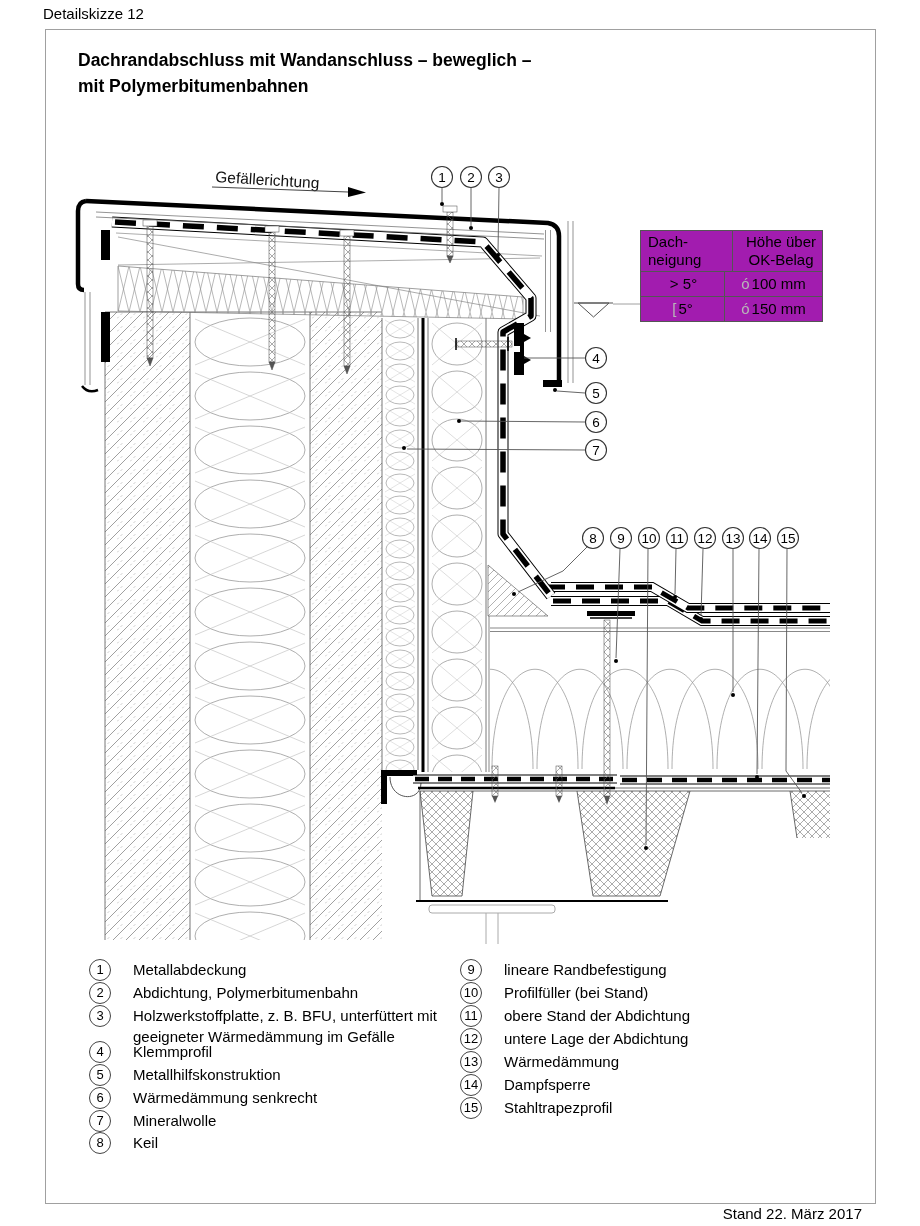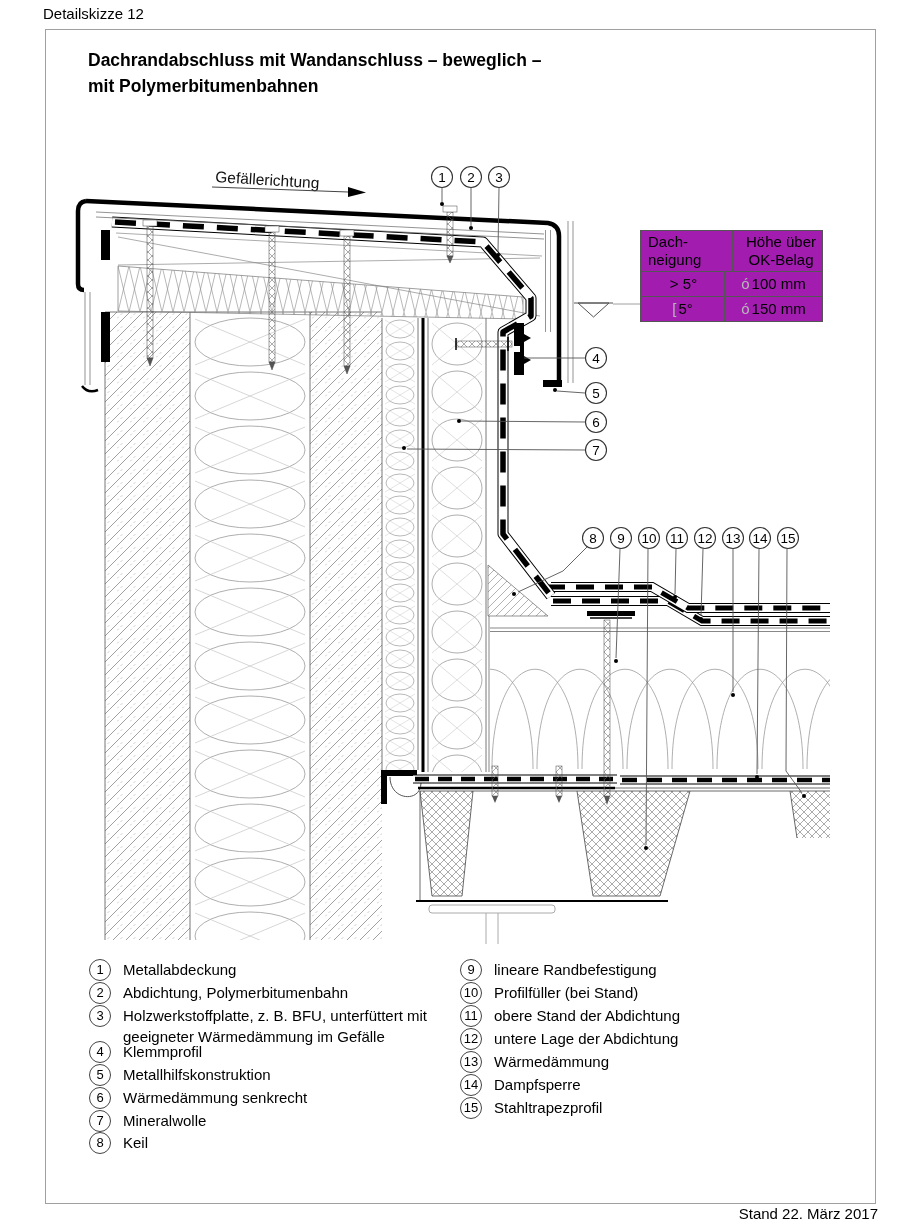--- a/index.html
+++ b/index.html
@@ -3,39 +3,39 @@
 <meta charset="utf-8">
 <style>
   html,body{margin:0;padding:0;}
   body{
     width:920px;height:1226px;background:#fff;position:relative;
     font-family:"Liberation Sans", sans-serif;color:#000;overflow:hidden;
   }
   .header-label{position:absolute;left:43px;top:5px;font-size:15px;}
   .page-box{position:absolute;left:45px;top:29px;width:829px;height:1173px;
     border:1px solid #a0a0a0;background:#fff;}
-  .title{position:absolute;left:88px;top:47px;font-size:17.5px;font-weight:bold;line-height:26px;}
+  .title{position:absolute;left:78px;top:47px;font-size:17.5px;font-weight:bold;line-height:26px;}
   svg.drawing{position:absolute;left:45px;top:150px;}
   
   .spec-table{position:absolute;left:640px;top:230px;width:181px;border:1px solid #555;
     font-size:15px;background:#a21caf;}
   .spec-table .row{display:flex;border-top:1px solid #555;}
   .spec-table .row.head{border-top:none;}
   .spec-table .c1{width:84px;border-right:1px solid #555;box-sizing:border-box;}
   .spec-table .c2{flex:1;text-align:center;}
   .spec-table .head .c1,.spec-table .head .c2{padding:2px 0 2px 7px;line-height:18px;height:36px;box-sizing:content-box;}
   .spec-table .val{height:24px;line-height:23px;text-align:center;}
   .gray-glyph{color:#b8b8b8;padding-right:2px;}
   
   .legend-row{position:absolute;display:flex;align-items:flex-start;font-size:15px;}
   .legend-num{flex:0 0 auto;width:20px;height:20px;border:1px solid #444;border-radius:50%;
     text-align:center;line-height:20px;font-size:13px;background:#fff;}
-  .legend-label{margin-left:12px;line-height:21px;max-width:350px;}
+  .legend-label{margin-left:22px;line-height:21px;max-width:350px;}
   .legend-label .l2{display:block;}
-  .footer{position:absolute;left:576px;top:1205px;width:302px;text-align:right;font-size:15px;}
+  .footer{position:absolute;left:560px;top:1205px;width:302px;text-align:right;font-size:15px;}
 </style>
 </head>
 <body>
 
 <div class="header-label">Detailskizze 12</div>
 
 <div class="page-box"></div>
 
 <div class="title">
   <div>Dachrandabschluss mit Wandanschluss – beweglich –</div>

